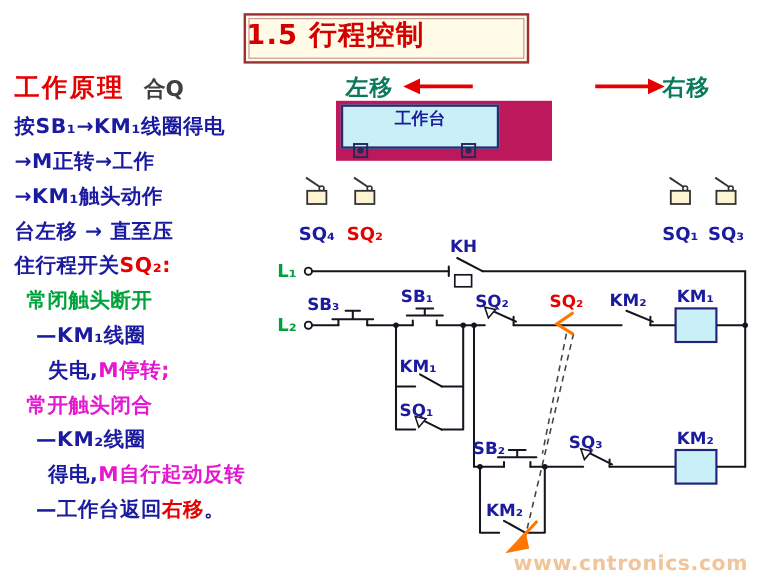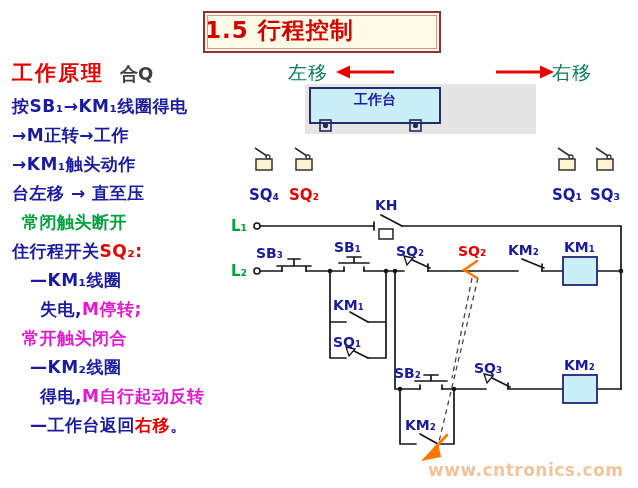--- a/index.html
+++ b/index.html
@@ -15,24 +15,24 @@
   
   .lp{position:absolute;left:12px;top:56px;width:232px}
   .lp-head{line-height:34px;white-space:nowrap}
   .hh{color:#e60000;font-weight:bold;font-size:21px;letter-spacing:2px}
   .hn{color:#404040;font-weight:bold;font-size:18px;margin-left:16px}
   .ln{font-size:17px;font-weight:bold;line-height:29px;white-space:nowrap;letter-spacing:.5px}
   .i1{padding-left:10px}.i2{padding-left:18px}.i3{padding-left:28px}
   .navy{color:#1b1ba0}.red{color:#e60000}.green{color:#00a23c}.mag{color:#e318cf}
 
   
-  .mv{position:absolute;top:60px;font-size:19px;font-weight:normal;color:#0a7a5a;letter-spacing:1px}
-
-  
-  .wt-area{position:absolute;left:305px;top:84px;width:231px;height:50px;background:#e5e5e5}
+  .mv{position:absolute;top:60px;font-size:19px;font-weight:bold;color:#0a7a5a;letter-spacing:1px}
+
+  
+  .wt-area{position:absolute;left:280px;top:84px;width:180px;height:50px;background:#be185d}
   .wt-box{position:absolute;left:4px;top:3px;width:128px;height:33px;background:#c9f0f7;
     border:2px solid #2a2a6e;color:#1b1b9e;font-size:14px;font-weight:bold;text-align:center;line-height:20px}
   .wheel{position:absolute;top:35px}
 
   
   .lsw{position:absolute;top:145px;width:40px;text-align:center}
   .lsw-lb{font-size:15px;font-weight:bold;margin-top:11px}
 
   
   .ckt{position:absolute;left:0;top:0}
@@ -59,22 +59,22 @@
   <div class="title-box">1.5 行程控制</div>
 
   <div class="lp">
     <div class="lp-head">
       <span class="hh">工作原理</span><span class="hn">合Q</span>
     </div>
     <div class="ln"><span class="navy">按SB₁→KM₁线圈得电</span></div>
     <div class="ln"><span class="navy">→M正转→工作</span></div>
     <div class="ln"><span class="navy">→KM₁触头动作</span></div>
     <div class="ln"><span class="navy">台左移 → 直至压</span></div>
+    <div class="ln"><span class="navy">住行程开关</span><span class="red">SQ₂:</span></div>
     <div class="ln i1"><span class="green">常闭触头断开</span></div>
-    <div class="ln"><span class="navy">住行程开关</span><span class="red">SQ₂:</span></div>
     <div class="ln i2"><span class="navy">—KM₁线圈</span></div>
     <div class="ln i3"><span class="navy">失电,</span><span class="mag">M停转;</span></div>
     <div class="ln i1"><span class="mag">常开触头闭合</span></div>
     <div class="ln i2"><span class="navy">—KM₂线圈</span></div>
     <div class="ln i3"><span class="navy">得电,</span><span class="mag">M自行起动反转</span></div>
     <div class="ln i2"><span class="navy">—工作台返回</span><span class="red">右移</span><span class="navy">。</span></div>
   </div>
 
   <div class="mv" style="left:288px">左移</div>
   <svg class="abs" style="left:336px;top:64px" width="60" height="16">

